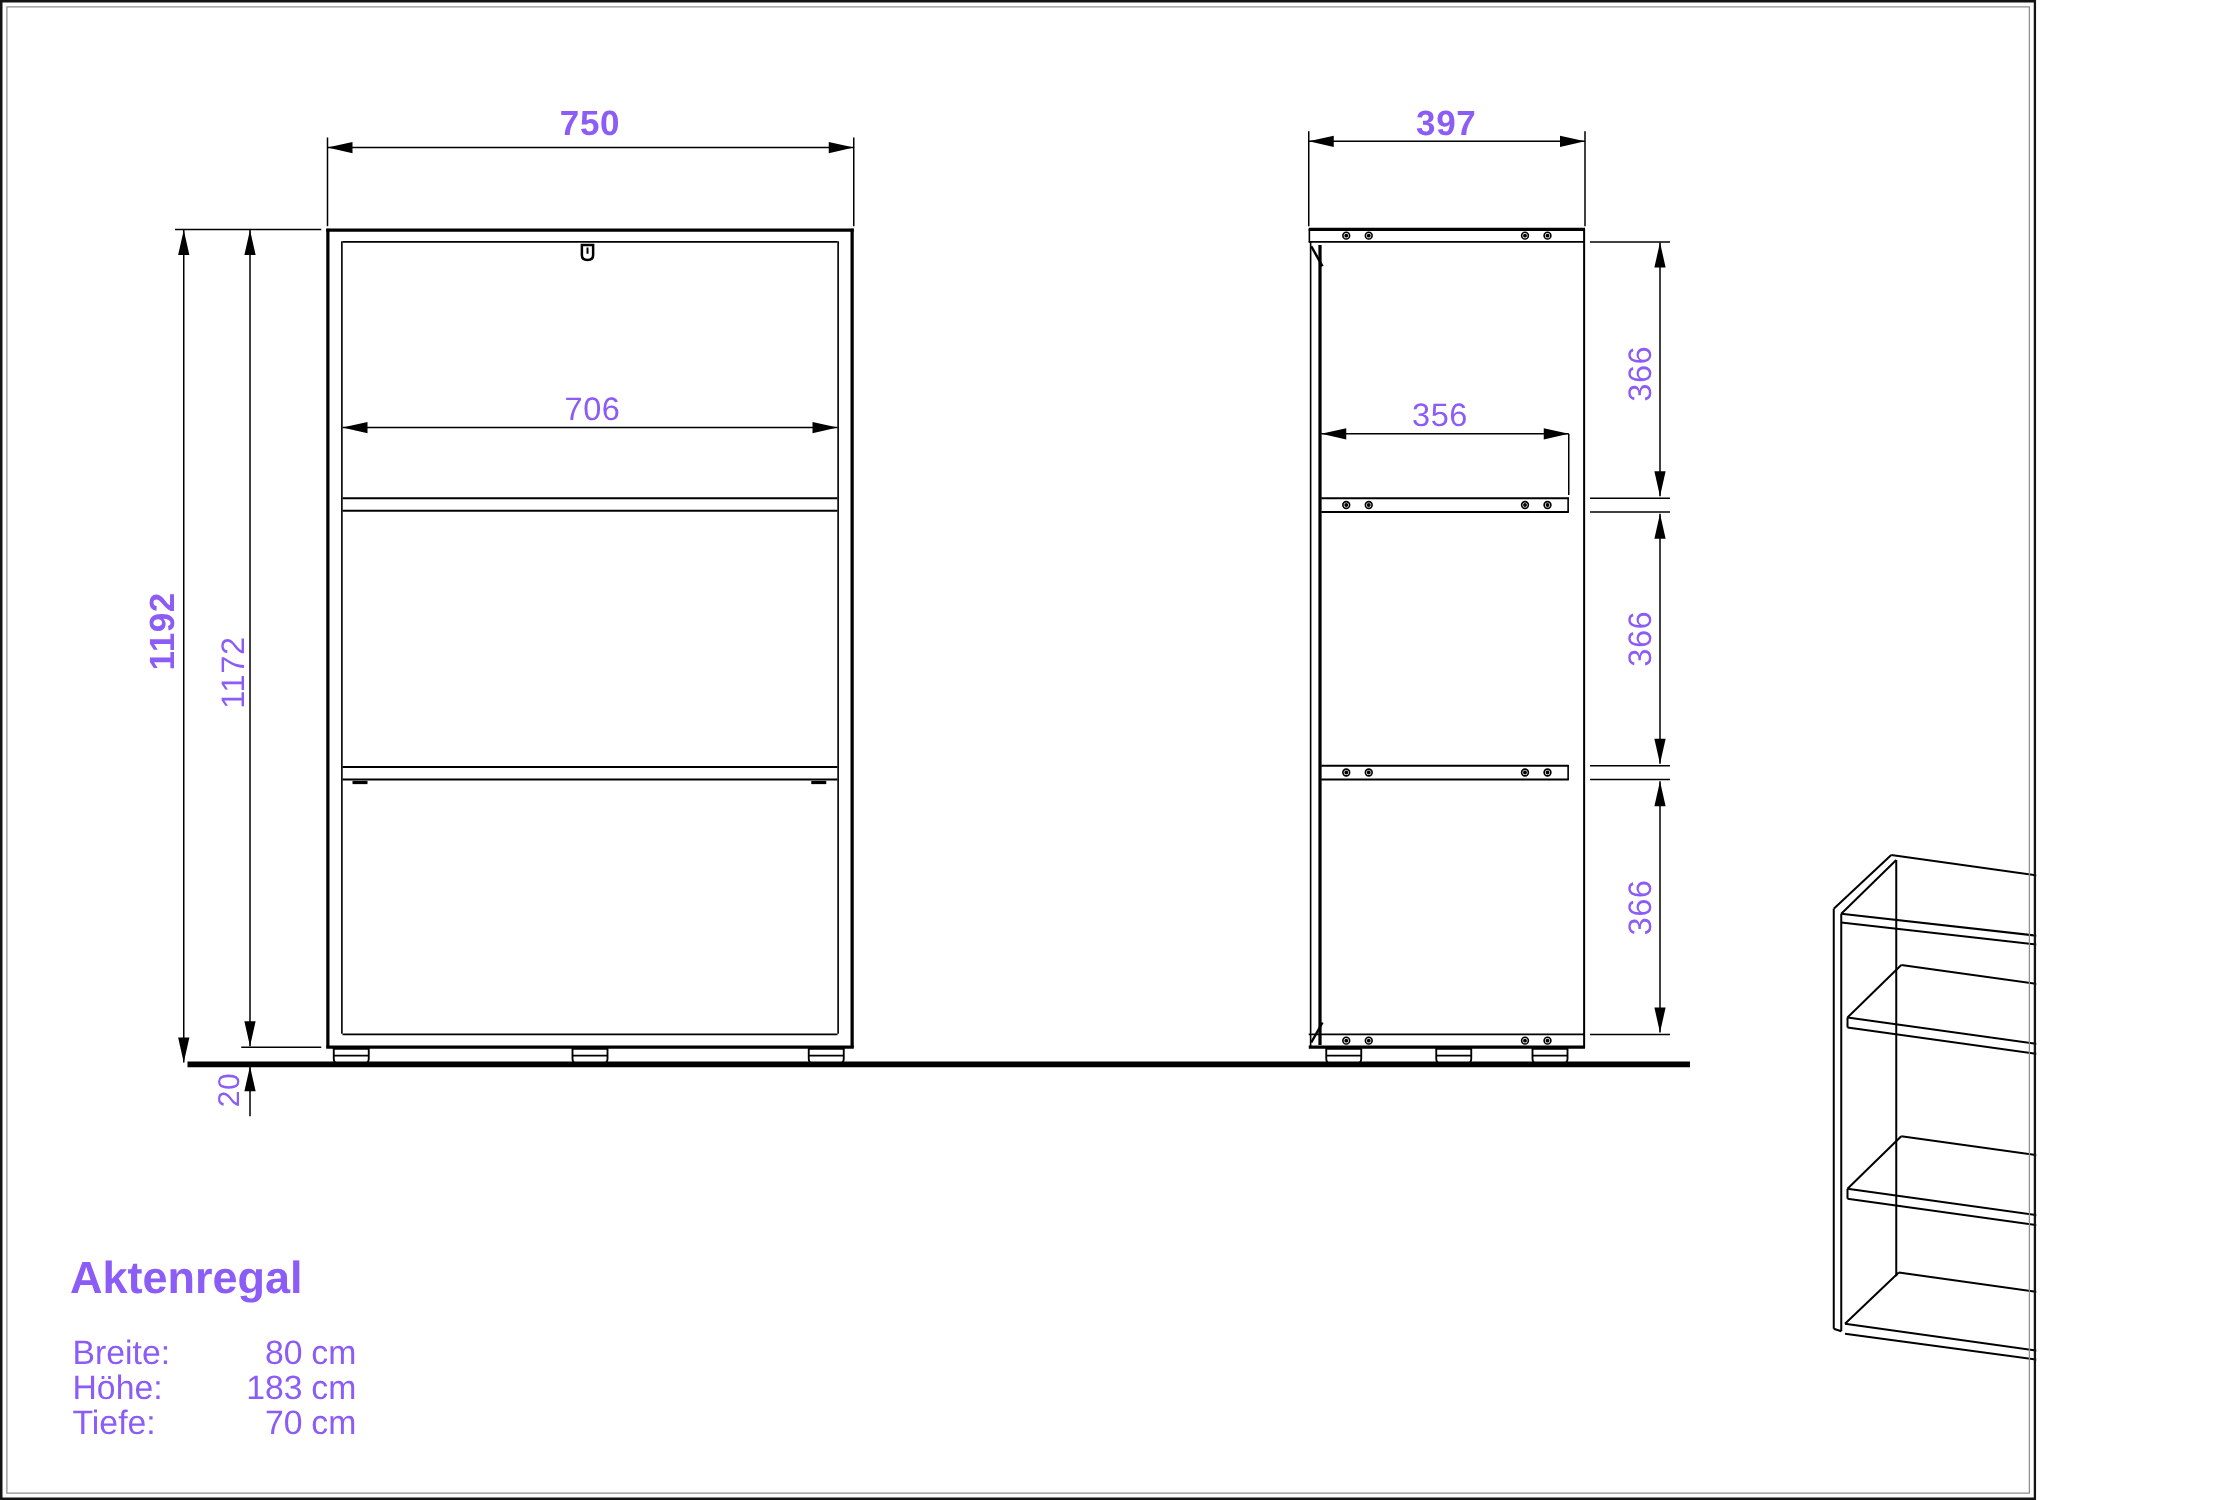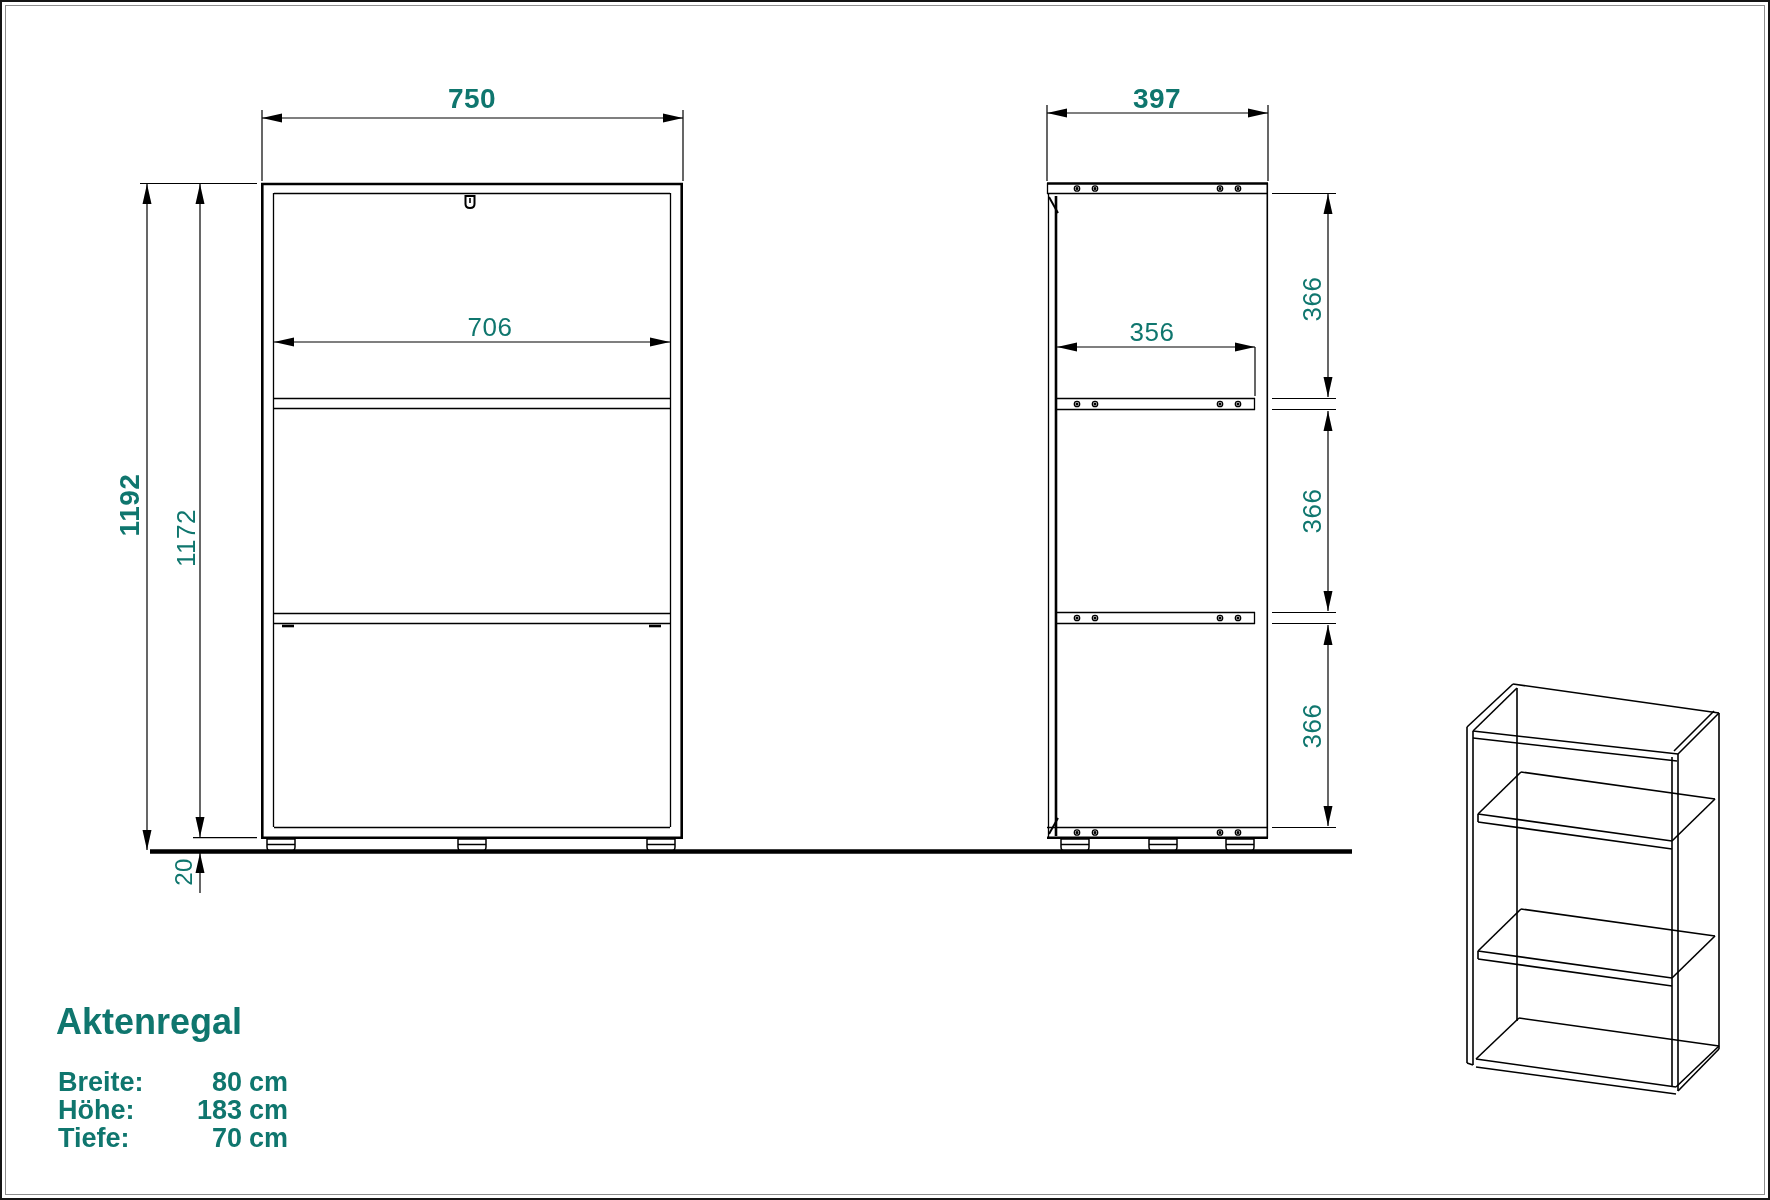--- a/index.html
+++ b/index.html
@@ -1,28 +1,28 @@
 <!DOCTYPE html>
 <html><head>
 <meta charset="utf-8">
 <style>
   html,body{margin:0;padding:0;background:#ffffff;}
-  #page{position:relative;width:1770px;height:1200px;background:#ffffff;overflow:hidden;
-        font-family:"Liberation Sans", sans-serif;color:#0f766e;}
+  #page{position:relative;width:1629px;height:1200px;background:#ffffff;overflow:hidden;
+        font-family:"Liberation Sans", sans-serif;color:#8b5cf6;}
   .frame-outer{position:absolute;inset:0;border:2px solid #141414;pointer-events:none;}
   .frame-inner{position:absolute;inset:5px;border:1px solid #8e8e8e;pointer-events:none;}
   svg{position:absolute;left:0;top:0;}
   .dim-label{position:absolute;font-size:26px;line-height:1;white-space:nowrap;
              transform:translate(-50%,-50%);letter-spacing:0.5px;}
   .dim-label.bold{font-weight:bold;font-size:28px;}
   .dim-label.vert{transform:translate(-50%,-50%) rotate(-90deg);}
   .dim-label.small{font-size:24px;}
   #title{position:absolute;left:56px;top:1002px;font-size:36px;font-weight:bold;line-height:1.1;}
   #specs{position:absolute;left:58px;top:1068px;font-size:27px;line-height:28px;}
-  .spec-row{display:flex;font-weight:bold;}
+  .spec-row{display:flex;}
   .spec-label{width:112px;}
   .spec-value{width:52px;text-align:right;margin-left:20px;}
   .spec-unit{margin-left:7px;}
 </style>
 </head>
 <body>
 
 <div id="page">
 
   <svg width="1770" height="1200" viewBox="0 0 1770 1200">
@@ -242,21 +242,21 @@
         <line x1="1476" y1="1059" x2="1676" y2="1087"></line>
         <line x1="1476" y1="1067" x2="1676" y2="1094"></line>
         <line x1="1476" y1="1059" x2="1519" y2="1018"></line>
         <line x1="1519" y1="1018" x2="1719" y2="1046"></line>
         <line x1="1676" y1="1087" x2="1719" y2="1046"></line>
       </g>
     </g>
   </svg>
 
   <div class="dim-label bold" style="left:472px;top:99px;">750</div>
-  <div class="dim-label" style="left:474px;top:327px;margin-left:16px;">706</div>
+  <div class="dim-label" style="left:474px;top:327px;">706</div>
   <div class="dim-label bold vert" style="left:130px;top:505px;">1192</div>
   <div class="dim-label vert" style="left:186px;top:538px;">1172</div>
   <div class="dim-label vert small" style="left:184px;top:872px;">20</div>
 
   <div class="dim-label bold" style="left:1157px;top:99px;">397</div>
   <div class="dim-label" style="left:1152px;top:332px;">356</div>
   <div class="dim-label vert" style="left:1312px;top:299px;">366</div>
   <div class="dim-label vert" style="left:1312px;top:511px;">366</div>
   <div class="dim-label vert" style="left:1312px;top:726px;">366</div>
 

